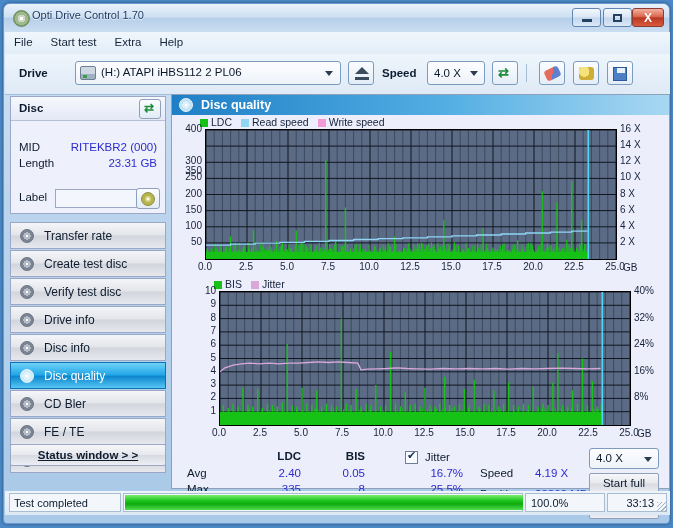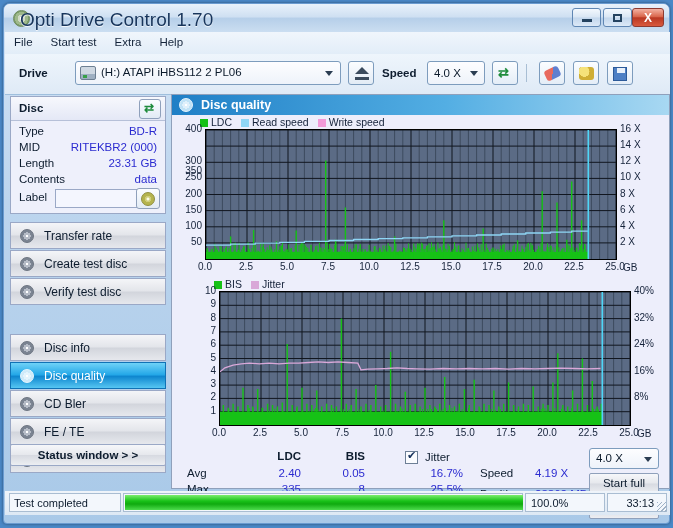--- a/index.html
+++ b/index.html
@@ -21,21 +21,21 @@
     position:absolute;left:0;top:0;width:100%;height:28px;
     border-radius:6px 6px 0 0;
     background:linear-gradient(180deg,#e9f2fb 0%,#cfe0f2 45%,#b6cfe9 52%,#cbdef1 100%);
   }
   #title-icon{
     position:absolute;left:9px;top:6px;width:17px;height:17px;border-radius:50%;
     background:radial-gradient(circle at 50% 50%,#fff 0 16%,#cfd9c6 17% 34%,#9fb98c 35% 62%,#7fa06c 63% 100%);
     border:1px solid #6d8a5d;box-sizing:border-box;
   }
   #title-text{
-    position:absolute;left:16px;top:5px;font-size:19px;color:#17355c;
+    position:absolute;left:28px;top:5px;font-size:11px;color:#17355c;
     text-shadow:0 1px 1px rgba(255,255,255,.9);white-space:nowrap;
   }
   .wbtn{
     position:absolute;top:4px;width:29px;height:19px;border:1px solid #5f86b3;
     border-radius:3px;box-sizing:border-box;cursor:default;
     background:linear-gradient(180deg,#f3f8fd 0%,#d9e6f4 48%,#c2d6ec 52%,#dce9f7 100%);
   }
   #btn-min{right:68px;}
   #btn-max{right:37px;}
   #btn-close{right:5px;width:32px;border-color:#8d3a31;
@@ -168,21 +168,21 @@
     border:1px solid #6b7380;box-sizing:border-box;
   }
   .navbtn.sel .nav-icon{
     background:radial-gradient(circle at 50% 50%,#fff 0 17%,#e4f4fd 18% 42%,#cfeaf9 43% 100%);
     border-color:#e9f7ff;
   }
   #status-window-btn{
     position:absolute;left:5px;top:350px;width:156px;height:22px;
     border:1px solid #9aa8c6;border-radius:2px;box-sizing:border-box;
     background:linear-gradient(180deg,#f6f7fa 0%,#e6e8ed 48%,#d7dae1 52%,#eceef2 100%);
-    font-size:11.5px;font-weight:bold;color:#0d1c2e;text-align:center;line-height:20px;
+    font-size:11.5px;font-weight:bold;color:#0d1c2e;text-align:center;line-height:20px;text-decoration:underline;
   }
 
   
   #main{
     position:absolute;left:166px;top:0;width:499px;height:395px;
     background:#edeefb;border:1px solid #8fa0bb;box-sizing:border-box;
   }
   #main-head{
     position:absolute;left:0;top:0;width:100%;height:20px;
     background:linear-gradient(90deg,#1f7fc6 0%,#53aee3 55%,#a8d8f2 100%);
@@ -310,35 +310,27 @@
   <div id="content">
 
     <div id="sidebar">
       <div id="disc-panel">
         <div id="disc-head">
           <div id="disc-head-label">Disc</div>
           <div id="disc-refresh">
             <div class="arrow-g">⇄</div>
           </div>
         </div>
-        <div class="drow" style="top:28px">
-          <span class="dlabel">Type</span>
-          <span class="dvalue">BD-R</span>
-        </div>
         <div class="drow" style="top:44px">
           <span class="dlabel">MID</span>
           <span class="dvalue">RITEKBR2 (000)</span>
         </div>
         <div class="drow" style="top:60px">
           <span class="dlabel">Length</span>
           <span class="dvalue">23.31 GB</span>
-        </div>
-        <div class="drow" style="top:76px">
-          <span class="dlabel">Contents</span>
-          <span class="dvalue">data</span>
         </div>
         <div class="drow" style="top:94px">
           <span class="dlabel">Label</span>
         </div>
         <div id="label-input" title=""></div>
         <div id="disc-btn">
           <div id="disc-btn-glyph"></div>
         </div>
       </div>
 
@@ -346,20 +338,24 @@
         <div class="nav-icon"></div>
         <div class="nlabel">Transfer rate</div>
       </div>
       <div class="navbtn" style="top:184px">
         <div class="nav-icon"></div>
         <div class="nlabel">Verify test disc</div>
       </div>
       <div class="navbtn" style="top:156px">
         <div class="nav-icon"></div>
         <div class="nlabel">Create test disc</div>
+      </div>
+      <div class="navbtn" style="top:212px">
+        <div class="nav-icon"></div>
+        <div class="nlabel">Drive info</div>
       </div>
       <div class="navbtn" style="top:240px">
         <div class="nav-icon"></div>
         <div class="nlabel">Disc info</div>
       </div>
       <div class="navbtn sel" style="top:268px">
         <div class="nav-icon"></div>
         <div class="nlabel">Disc quality</div>
       </div>
       <div class="navbtn" style="top:296px">

